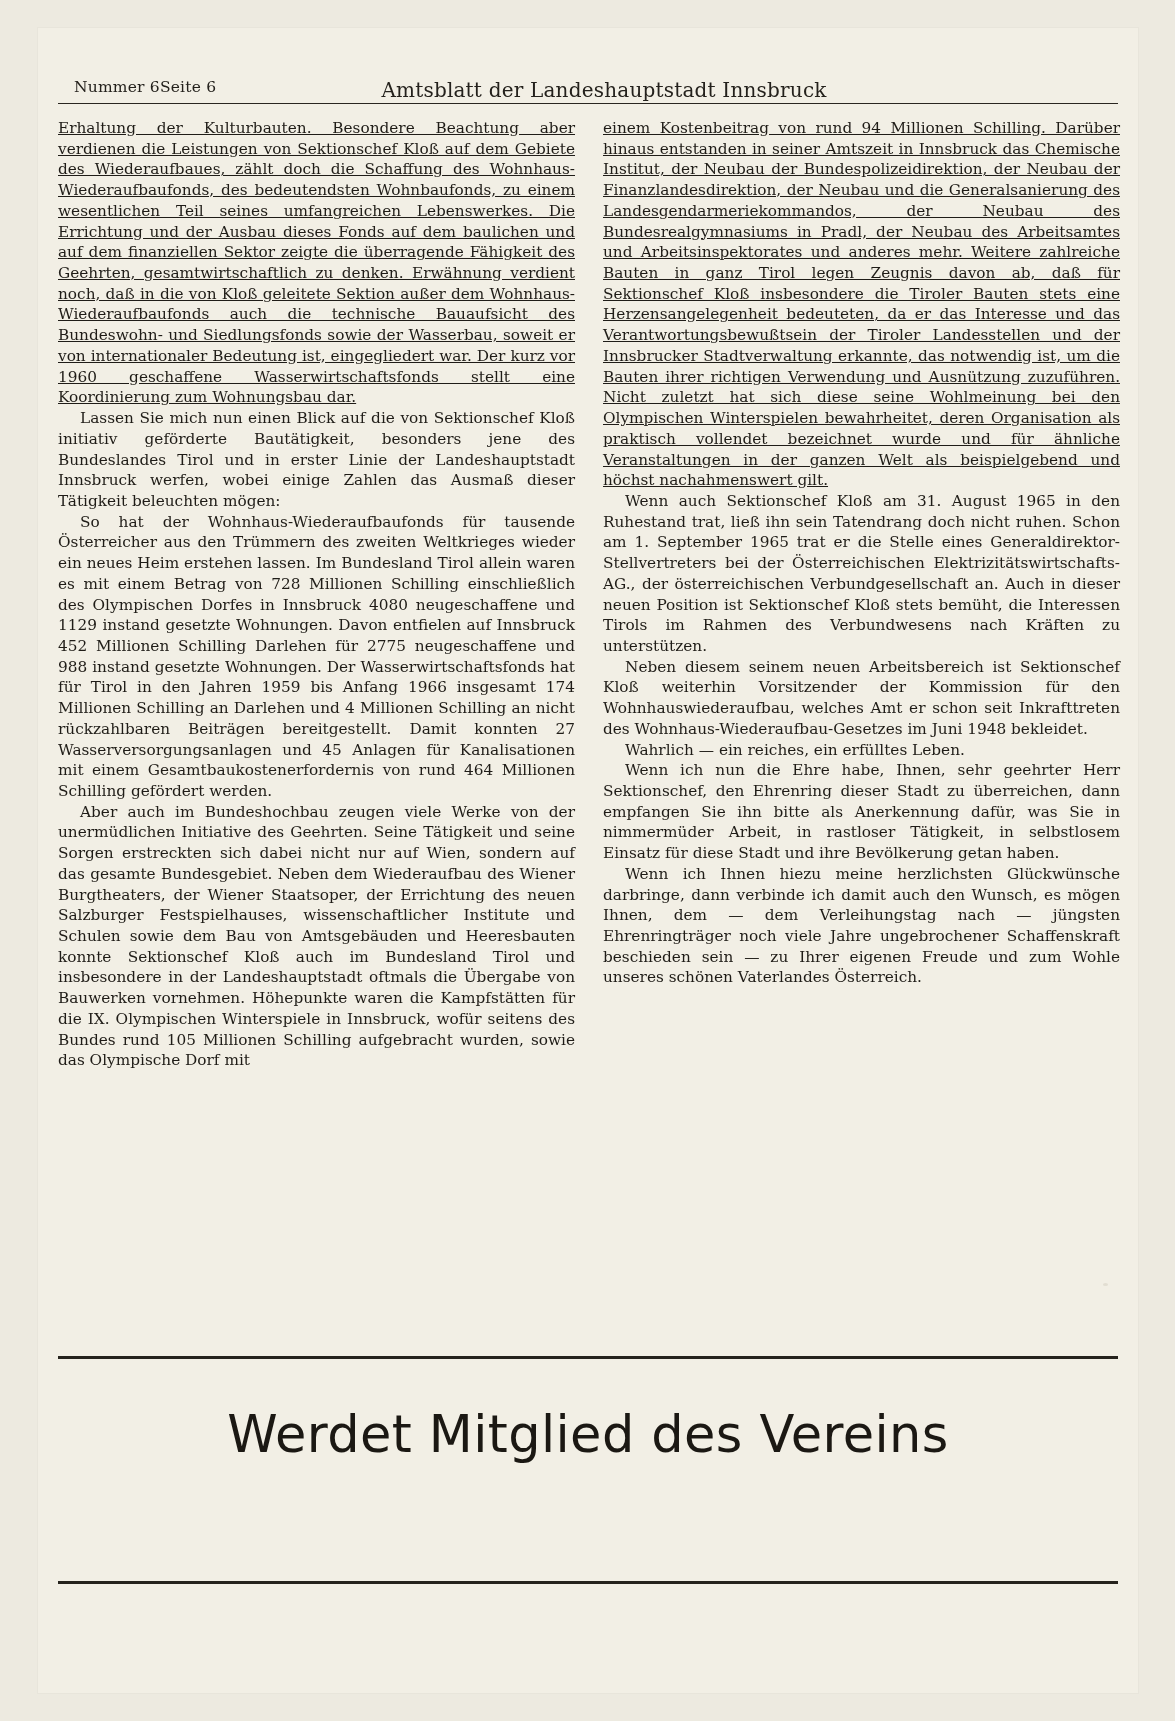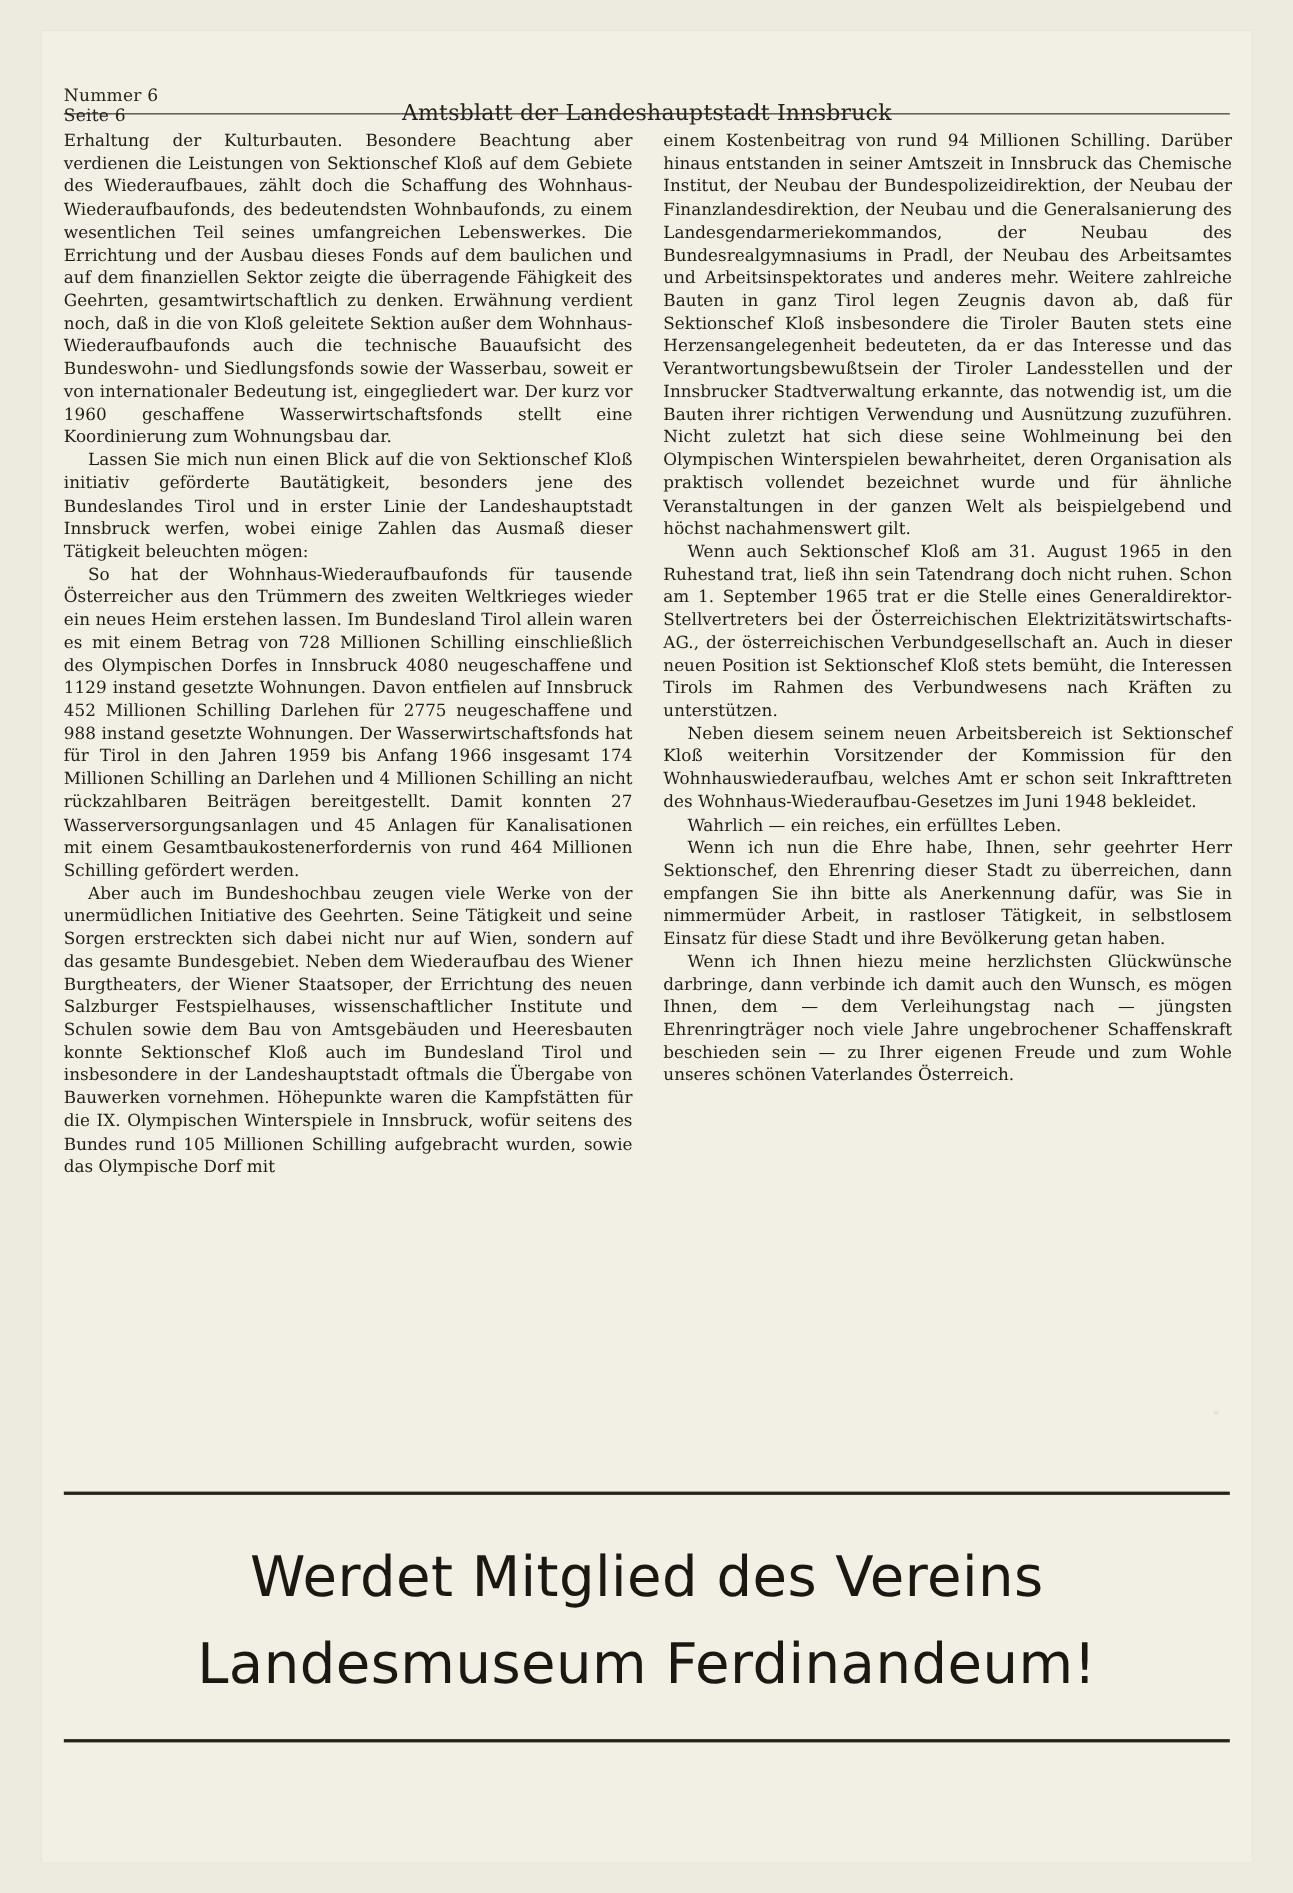--- a/index.html
+++ b/index.html
@@ -25,31 +25,30 @@
     left: 38px;
     top: 28px;
     width: 1100px;
     height: 1665px;
     background: #f2efe5;
     box-shadow: 0 0 0 1px rgba(0,0,0,0.02);
   }
   
   .runhead {
     position: absolute;
-    left: 58px;
+    left: 74px;
     top: 78px;
     width: 1060px;
     display: flex;
-    justify-content: flex-end;
+    justify-content: flex-start;
     align-items: baseline;
     font-family: "DejaVu Serif", serif;
     font-size: 15.5px;
     color: #24211c;
     letter-spacing: 0.2px;
-    flex-direction: column;
   }
   .runhead .center {
     position: absolute;
     left: 0; right: 0;
     text-align: center;
     font-size: 20px;
   }
   .runhead .left, .runhead .right {
     position: relative;
     z-index: 2;
@@ -78,20 +77,21 @@
     color: #1f1c17;
     text-align: justify;
     hyphens: none;
   }
   .col p {
     margin: 0;
     text-indent: 22px;
   }
   .col p.noindent {
     text-indent: 0;
+    text-decoration: underline;
   }
   
   .ad {
     position: absolute;
     left: 58px;
     top: 1356px;
     width: 1060px;
     height: 228px;
     border-top: 3px solid #26231d;
     border-bottom: 3px solid #26231d;
@@ -150,17 +150,16 @@
       <p>Neben diesem seinem neuen Arbeitsbereich ist Sektionschef Kloß weiterhin Vorsitzender der Kommission für den Wohnhauswiederaufbau, welches Amt er schon seit Inkrafttreten des Wohnhaus-Wiederaufbau-Gesetzes im Juni 1948 bekleidet.</p>
       <p>Wahrlich — ein reiches, ein erfülltes Leben.</p>
       <p>Wenn ich nun die Ehre habe, Ihnen, sehr geehrter Herr Sektionschef, den Ehrenring dieser Stadt zu überreichen, dann empfangen Sie ihn bitte als Anerkennung dafür, was Sie in nimmermüder Arbeit, in rastloser Tätigkeit, in selbstlosem Einsatz für diese Stadt und ihre Bevölkerung getan haben.</p>
       <p>Wenn ich Ihnen hiezu meine herzlichsten Glückwünsche darbringe, dann verbinde ich damit auch den Wunsch, es mögen Ihnen, dem — dem Verleihungstag nach — jüngsten Ehrenringträger noch viele Jahre ungebrochener Schaffenskraft beschieden sein — zu Ihrer eigenen Freude und zum Wohle unseres schönen Vaterlandes Österreich.</p>
     </div>
   </div>
 
   <div class="ad">
     <div class="ad-inner">
       <span>Werdet Mitglied des Vereins</span>
-      <span class="ad-line2">Landesmuseum Ferdinandeum!</span>
     </div>
   </div>
 
 </div>
 
 </body></html>

